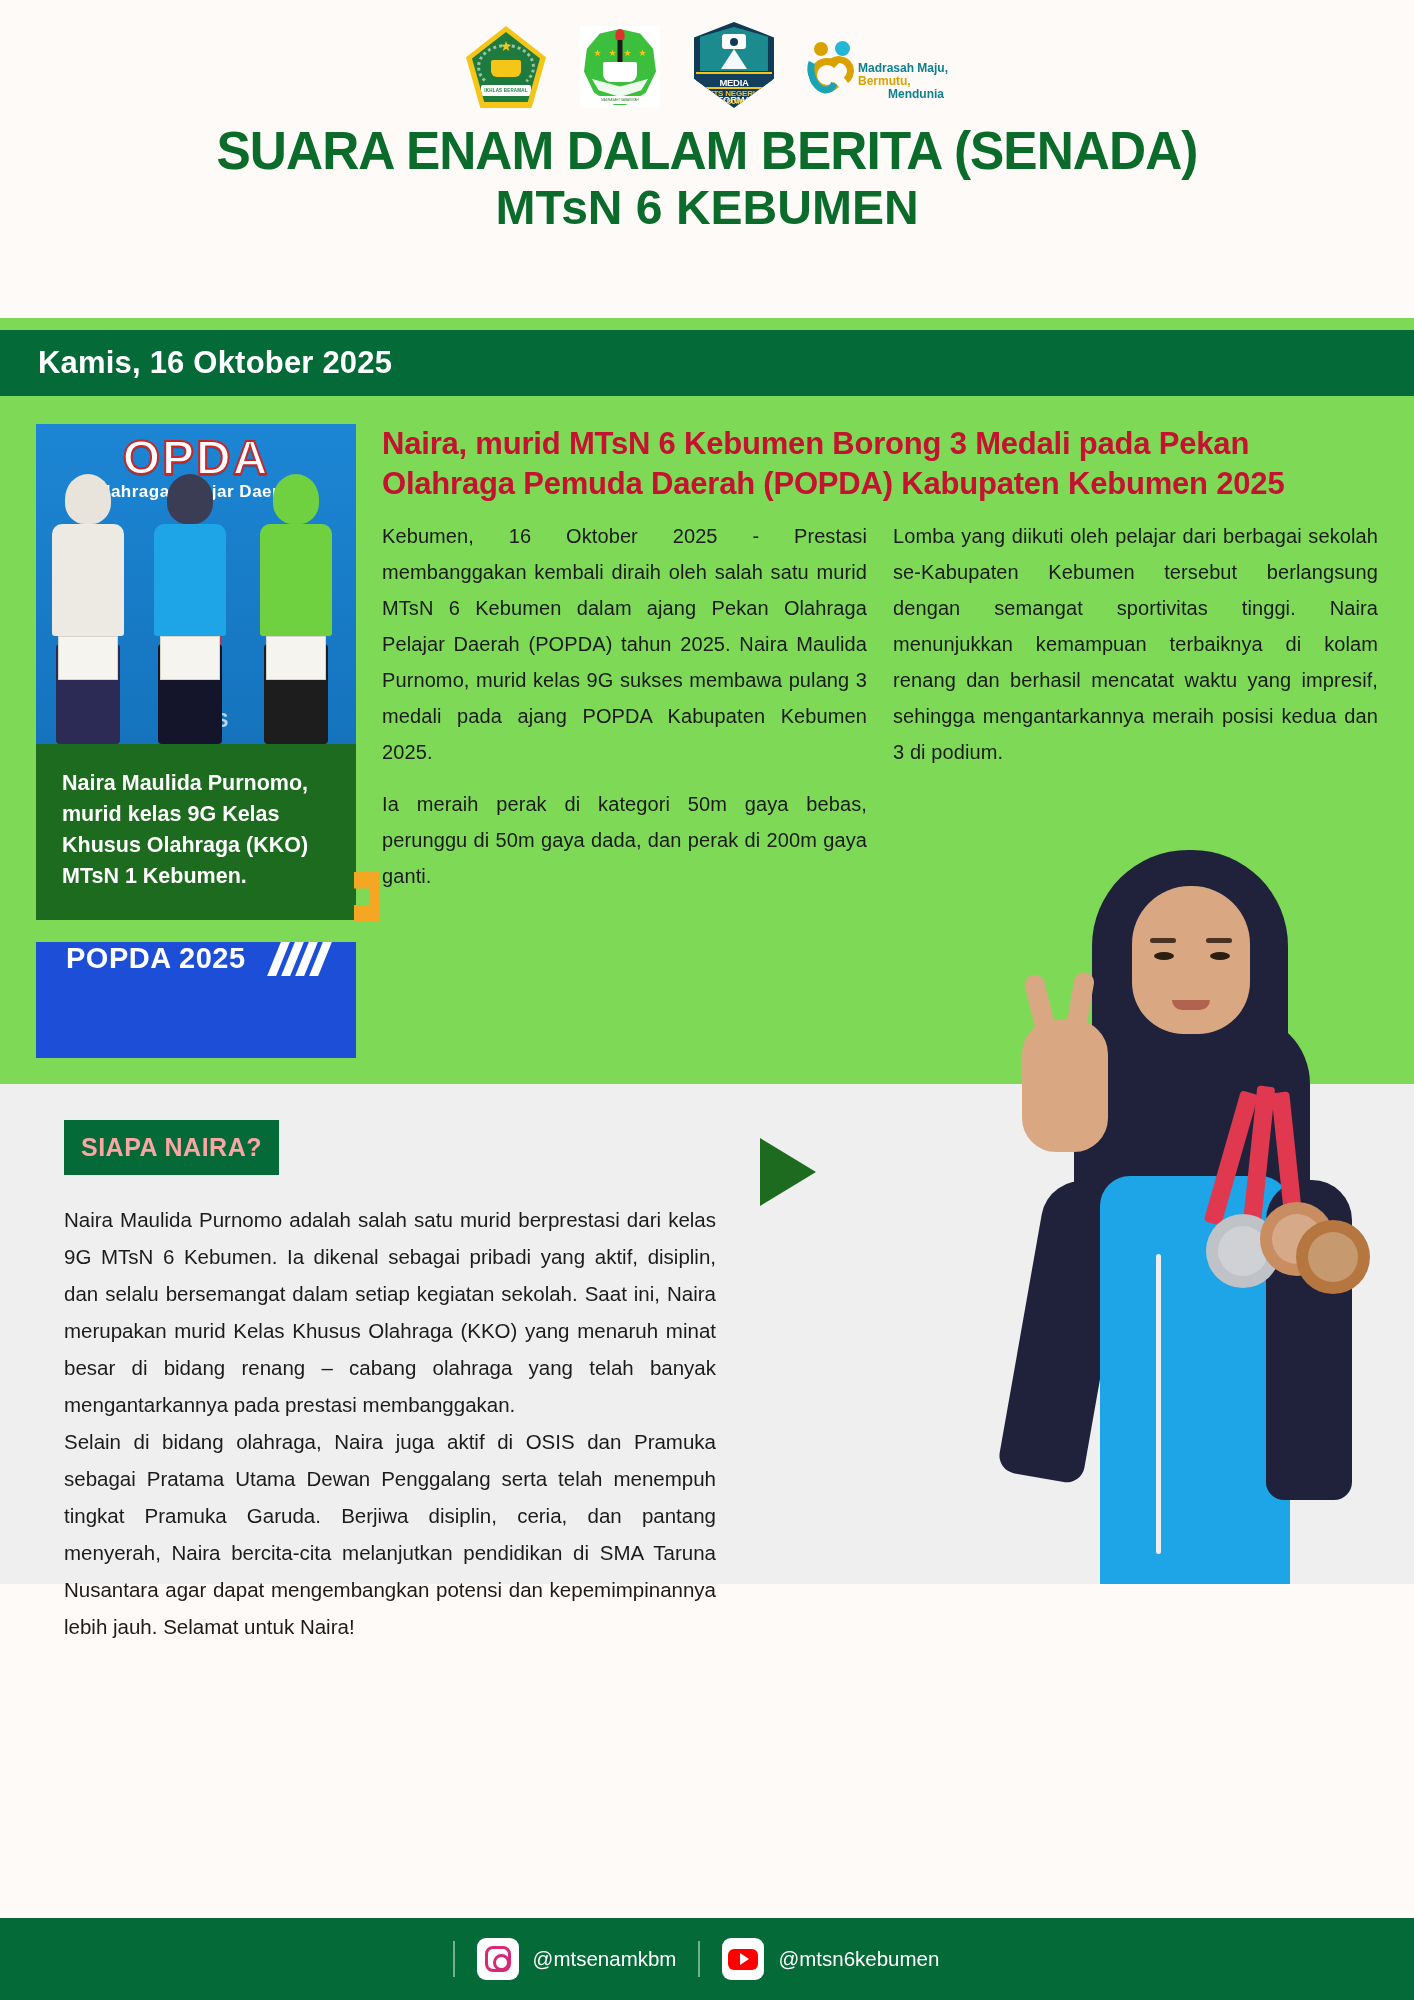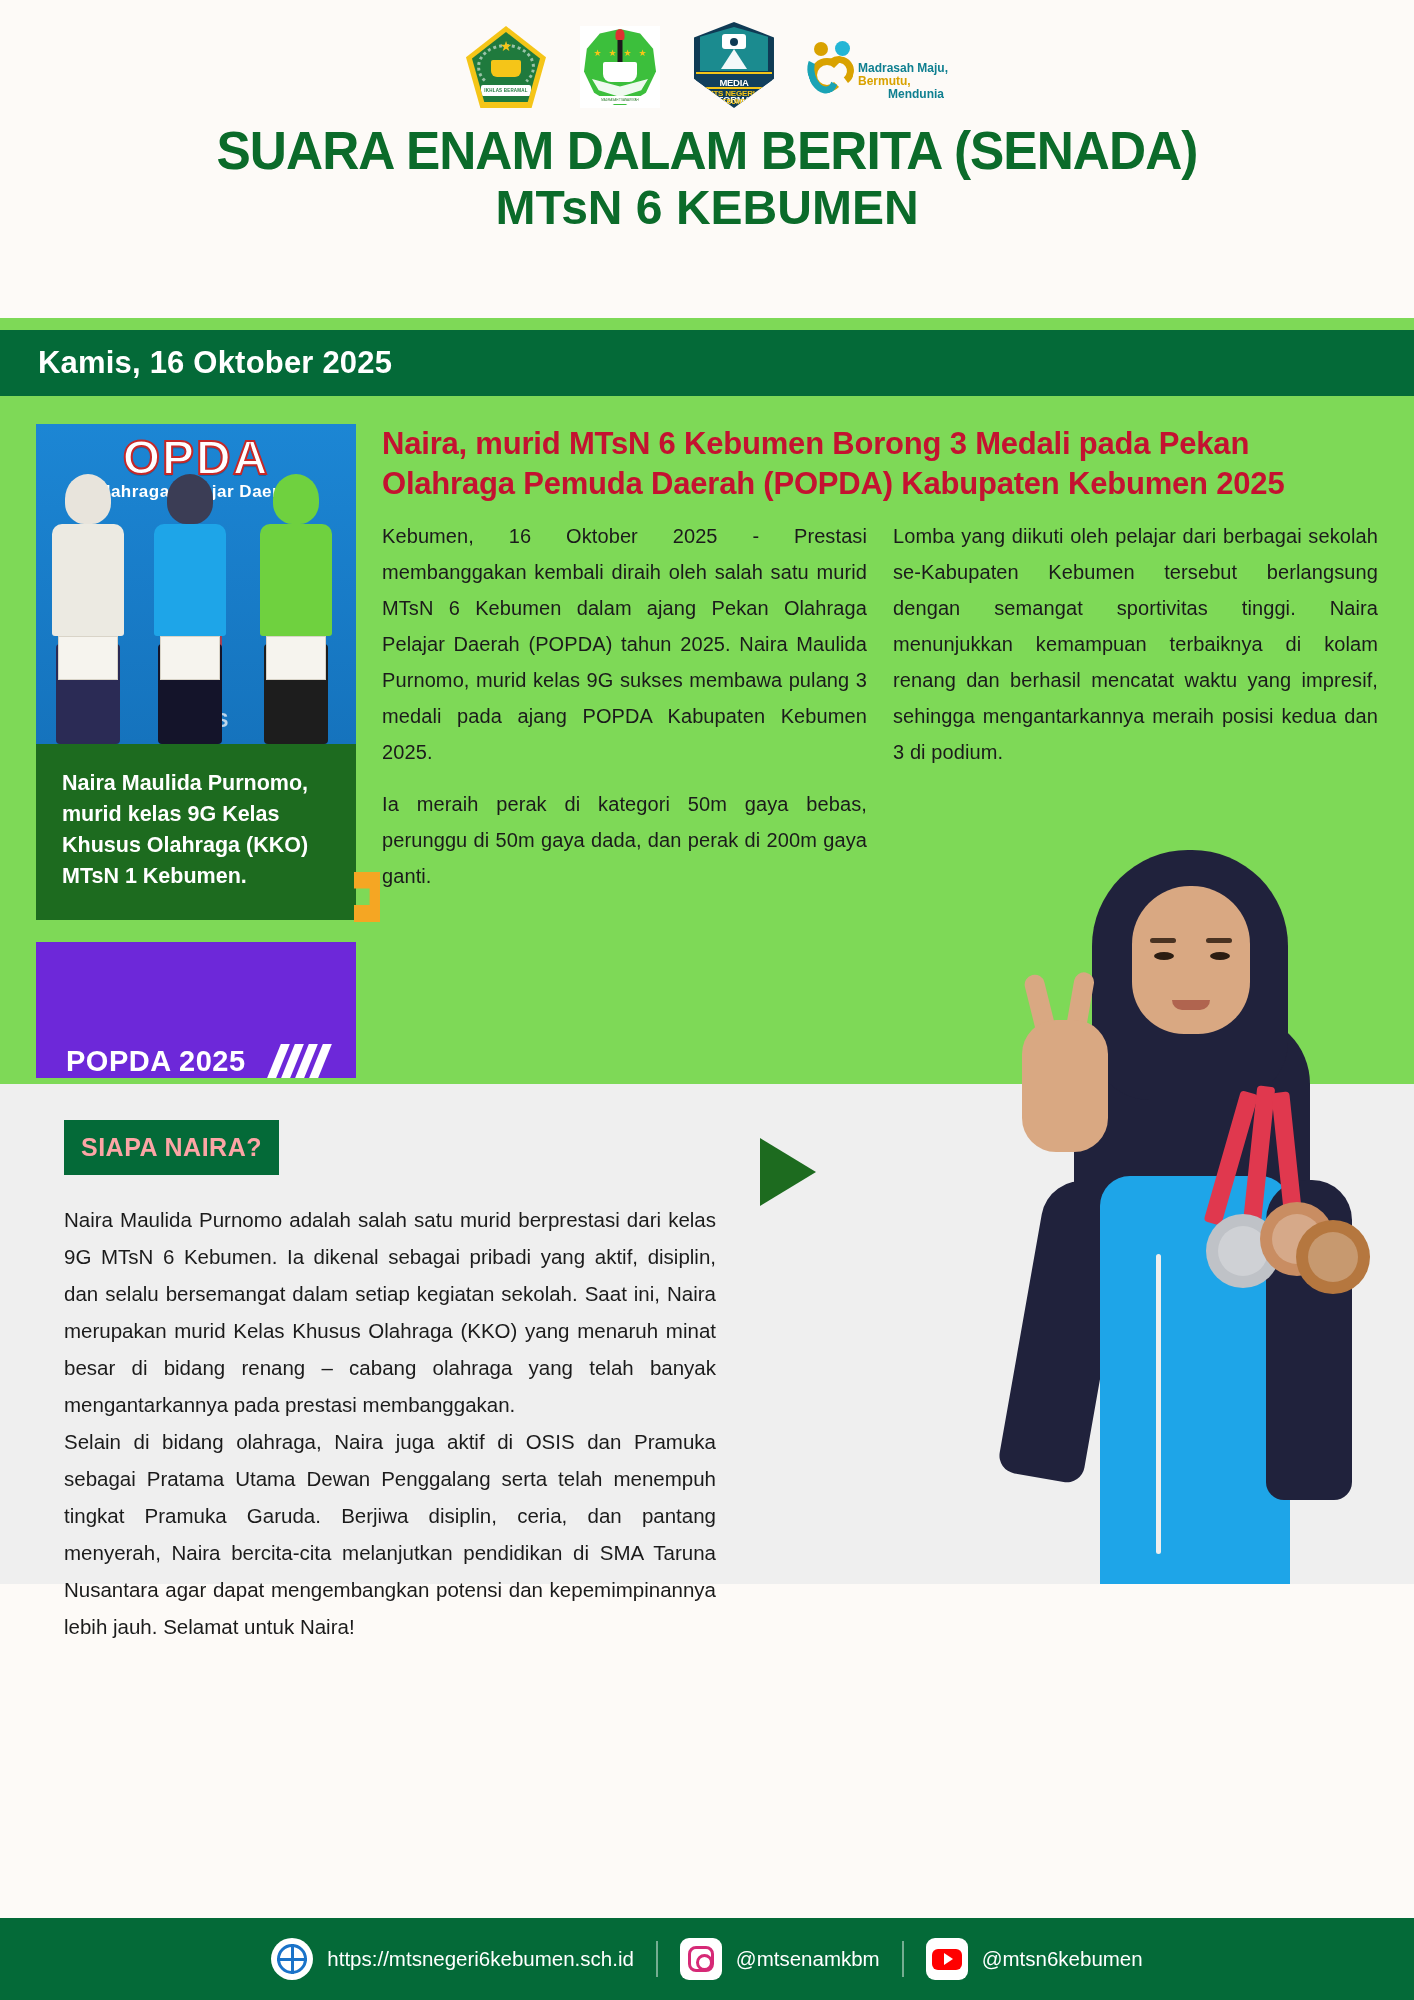--- a/index.html
+++ b/index.html
@@ -237,22 +237,22 @@
     background:#1d6b1f; color:#ffffff; padding:24px 26px 28px 26px;
     position:relative;
   }
   .caption-text { font-size:21.5px; font-weight:bold; line-height:31px; }
   .caption-flag {
     position:absolute; right:-24px; bottom:-2px; width:26px; height:50px;
     background:#f5a623;
     clip-path: polygon(0 0, 100% 0, 100% 100%, 0 100%, 0 66%, 60% 66%, 60% 33%, 0 33%);
   }
   .popda-box {
-    margin-top:22px; background:#6d28d9; height:136px;
-    display:flex; align-items:flex-end; padding:0 30px; gap:28px;
+    margin-top:22px; background:#1d4ed8; height:116px;
+    display:flex; align-items:flex-start; padding:0 30px; gap:28px;
   }
   .popda-label { color:#ffffff; font-size:29px; font-weight:bold; letter-spacing:.5px; }
   .stripes { display:flex; gap:5px; }
   .stripes i {
     display:block; width:9px; height:34px; background:#ffffff;
     transform: skewX(-22deg);
   }
 
   .right-col { flex:1; }
   .headline {
@@ -524,26 +524,20 @@
     <div class="n-medal n-m1"></div>
     <div class="n-medal n-m2"></div>
     <div class="n-medal n-m3"></div>
     <div class="n-fing1"></div>
       <div class="n-fing2"></div>
     <div class="n-hand"></div>
   </div>
 </div>
 
 <div class="footer">
-  <div class="f-item">
-    <span class="ic ic-globe">
-        <span class="globe-g"></span>
-      </span>
-    <span class="f-txt">https://mtsnegeri6kebumen.sch.id</span>
-  </div>
   <div class="f-sep"></div>
   <div class="f-item">
     <span class="ic ic-ig">
         <span class="ig-g"></span>
       </span>
     <span class="f-txt">@mtsenamkbm</span>
   </div>
   <div class="f-sep"></div>
   <div class="f-item">
     <span class="ic ic-yt">

